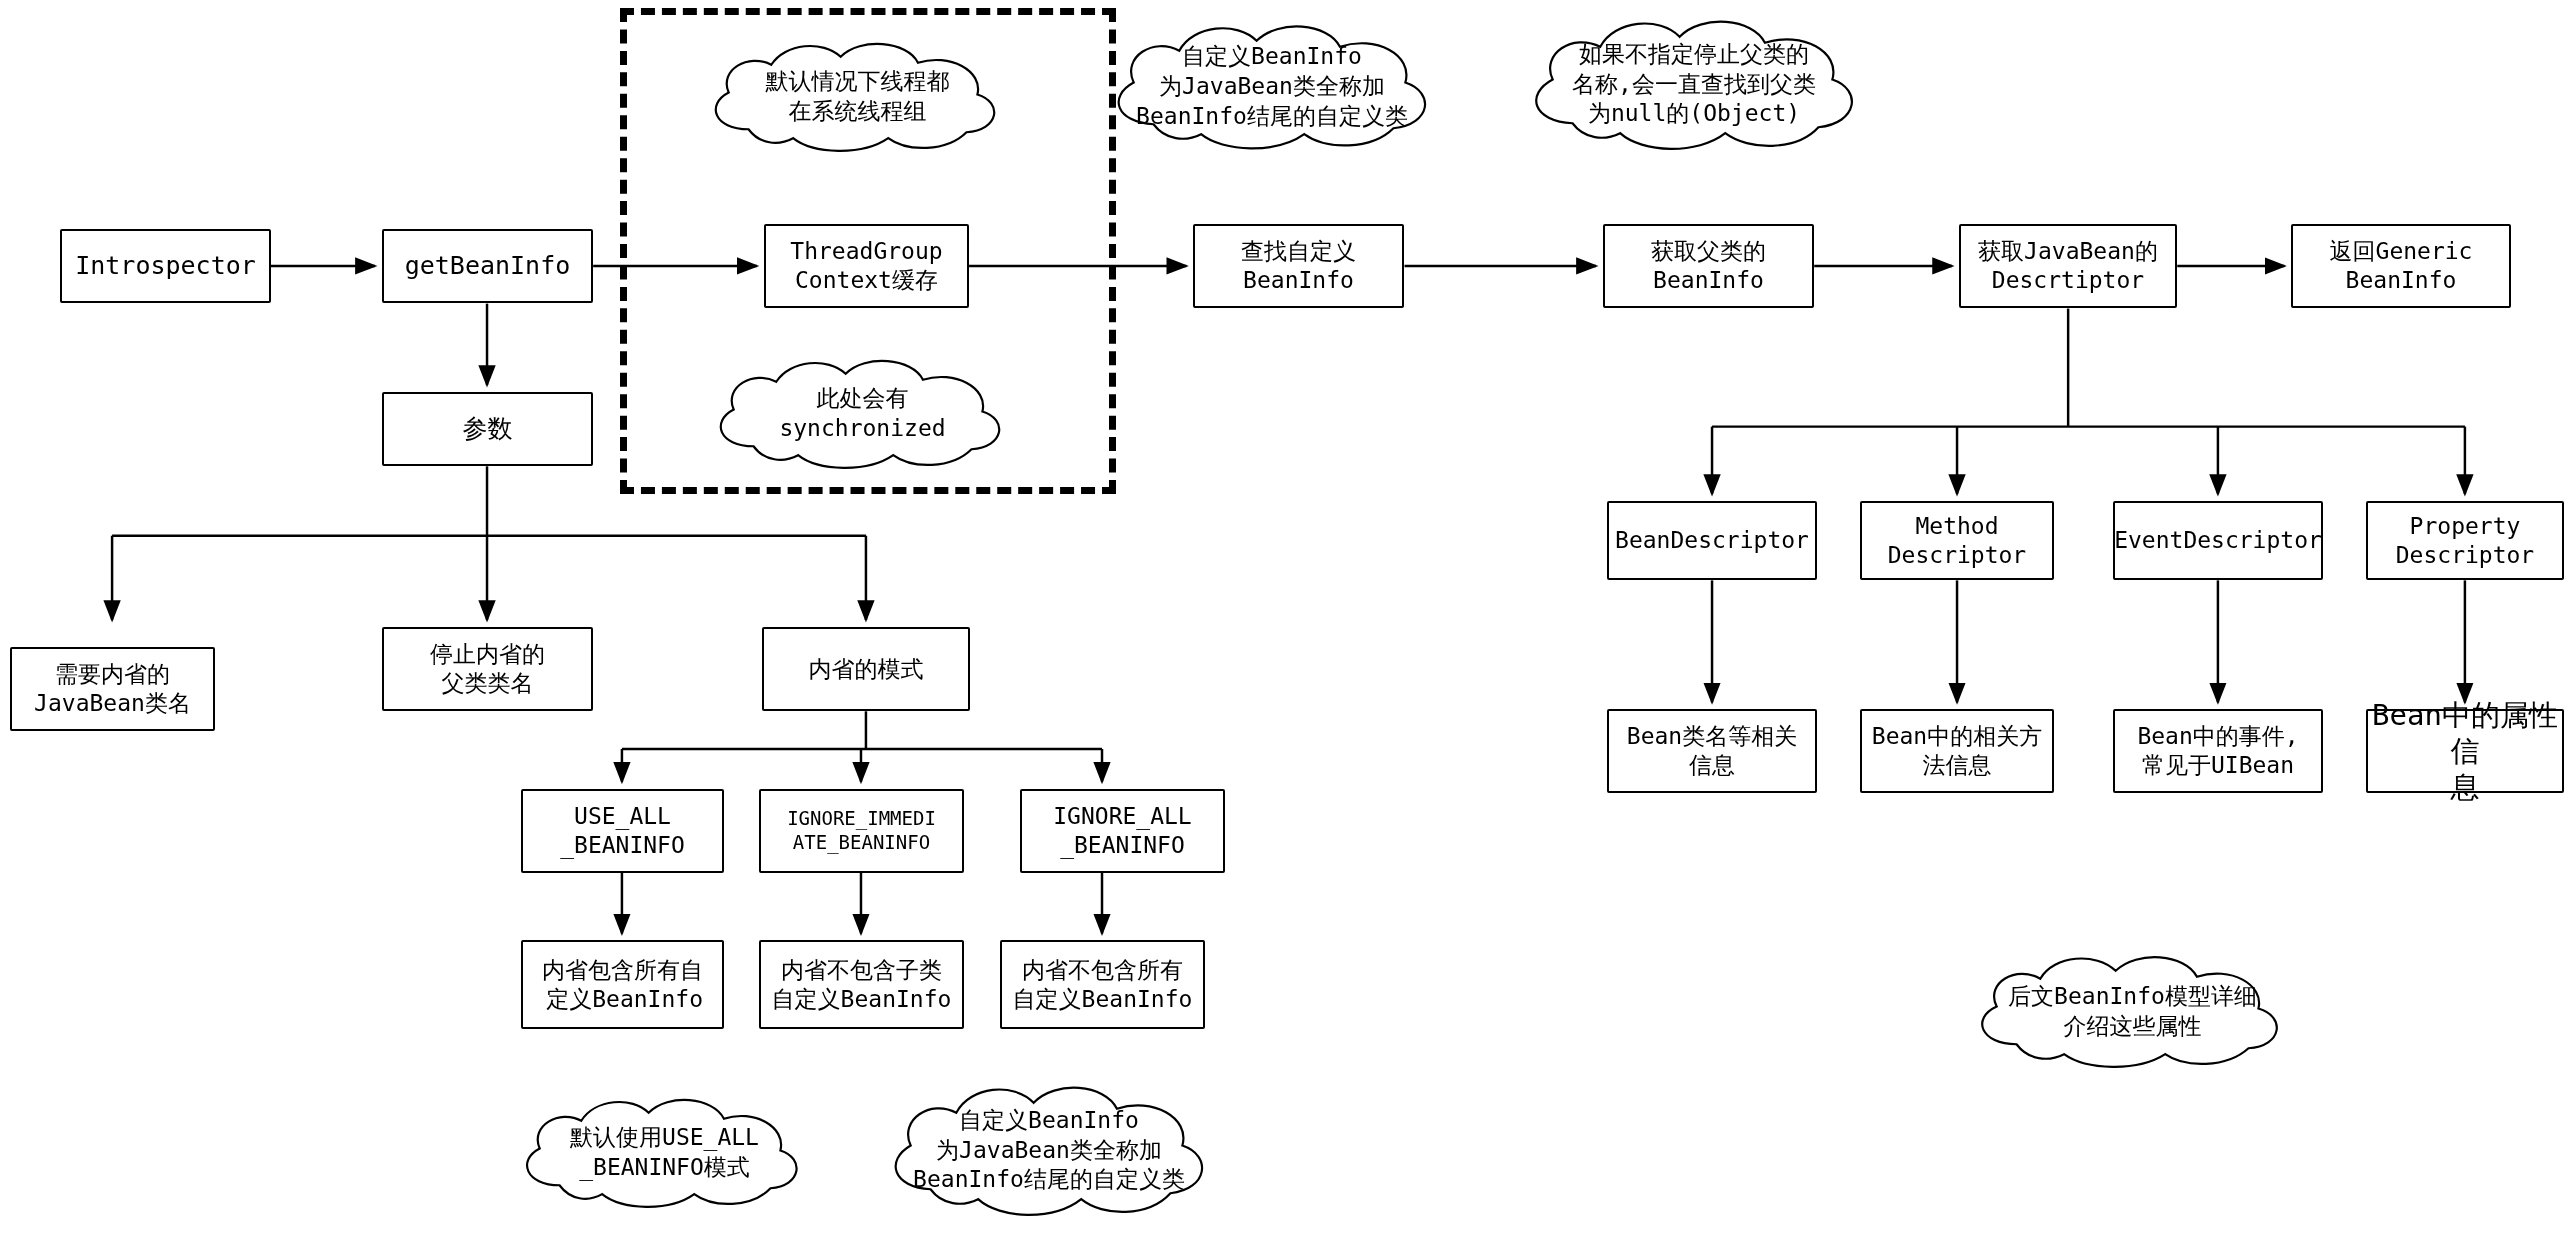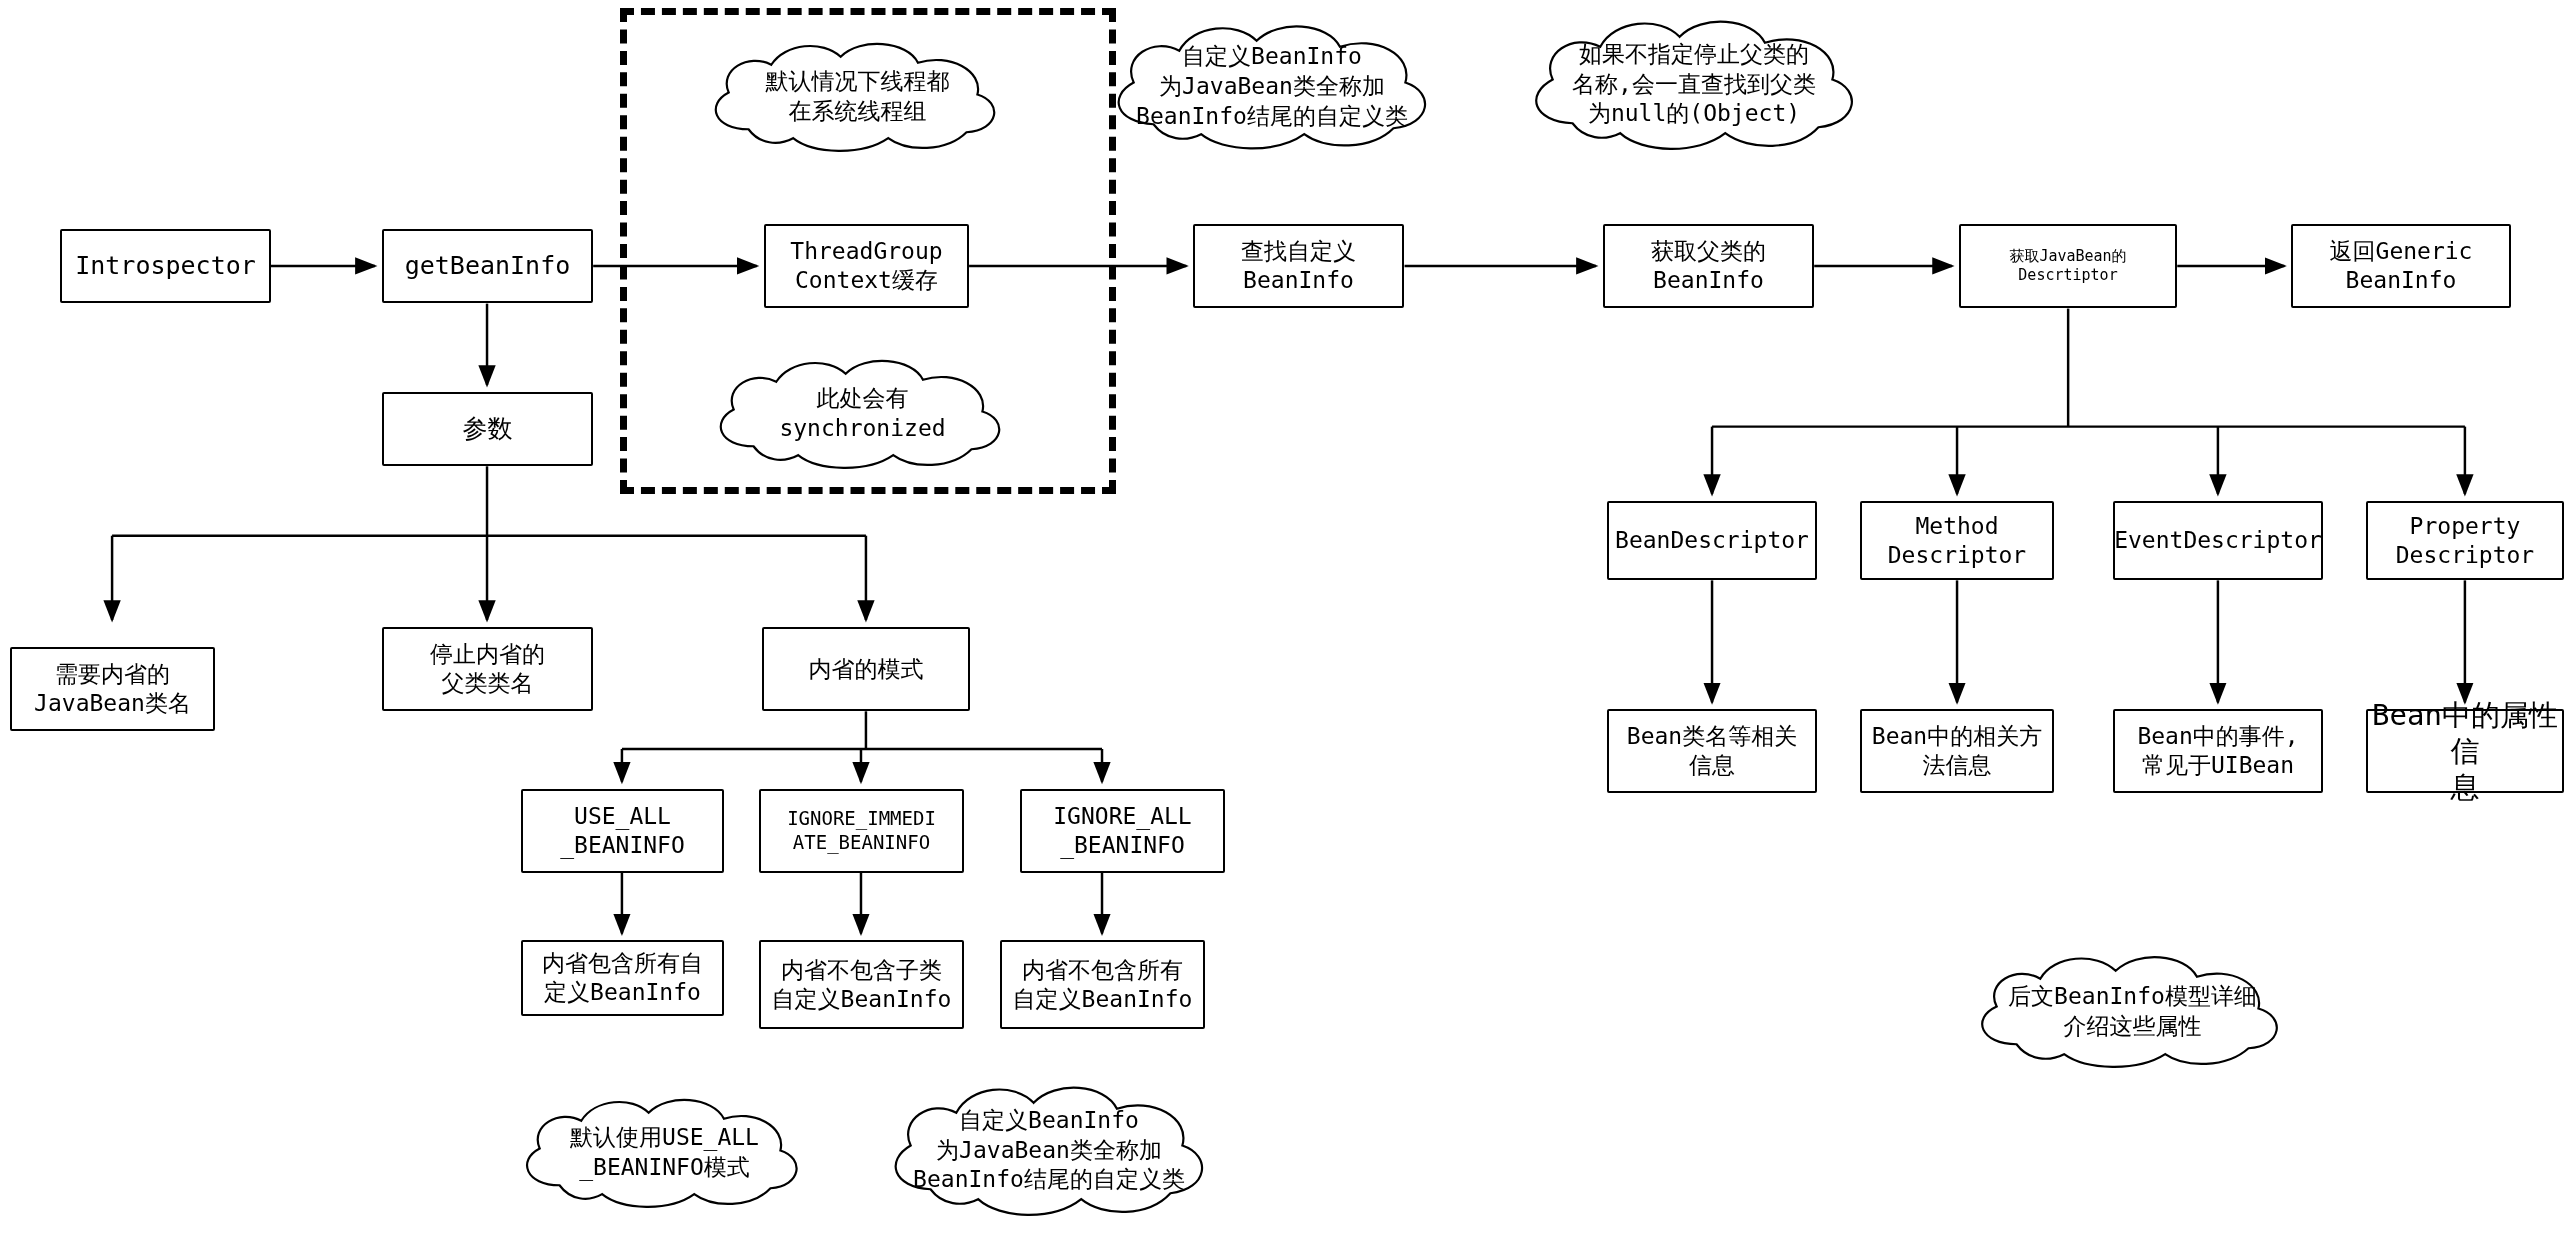--- a/index.html
+++ b/index.html
@@ -138,41 +138,41 @@
   <div class="dashed-region" style="left:620px; top:8px; width:496px; height:486px;"></div>
 
   <div class="node" style="left:60px; top:229px; width:211px; height:74px; font-size:25px;"><span>Introspector</span></div>
   <div class="node" style="left:382px; top:229px; width:211px; height:74px; font-size:25px;"><span>getBeanInfo</span></div>
   <div class="node" style="left:764px; top:224px; width:205px; height:84px; font-size:23px;"><span>ThreadGroup
 Context缓存</span></div>
   <div class="node" style="left:1193px; top:224px; width:211px; height:84px; font-size:23px;"><span>查找自定义
 BeanInfo</span></div>
   <div class="node" style="left:1603px; top:224px; width:211px; height:84px; font-size:23px;"><span>获取父类的
 BeanInfo</span></div>
-  <div class="node" style="left:1959px; top:224px; width:218px; height:84px; font-size:15px;"><span>获取JavaBean的
+  <div class="node" style="left:1959px; top:224px; width:218px; height:84px; font-size:23px;"><span>获取JavaBean的
 Descrtiptor</span></div>
   <div class="node" style="left:2291px; top:224px; width:220px; height:84px; font-size:23px;"><span>返回Generic
 BeanInfo</span></div>
 
   <div class="node" style="left:382px; top:392px; width:211px; height:74px; font-size:25px;"><span>参数</span></div>
 
   <div class="node" style="left:10px; top:627px; width:205px; height:84px; font-size:23px;margin-top:20px;"><span>需要内省的
 JavaBean类名</span></div>
   <div class="node" style="left:382px; top:627px; width:211px; height:84px; font-size:23px;"><span>停止内省的
 父类类名</span></div>
   <div class="node" style="left:762px; top:627px; width:208px; height:84px; font-size:23px;"><span>内省的模式</span></div>
 
   <div class="node" style="left:521px; top:789px; width:203px; height:84px; font-size:23px;"><span>USE_ALL
 _BEANINFO</span></div>
   <div class="node" style="left:759px; top:789px; width:205px; height:84px; font-size:19px;"><span>IGNORE_IMMEDI
 ATE_BEANINFO</span></div>
   <div class="node" style="left:1000px; top:789px; width:205px; height:84px; font-size:23px;margin-left:20px;"><span>IGNORE_ALL
 _BEANINFO</span></div>
 
-  <div class="node" style="left:521px; top:940px; width:203px; height:76px; font-size:23px;"><span>内省包含所有自
+  <div class="node" style="left:521px; top:940px; width:203px; height:89px; font-size:23px;text-align:right;"><span>内省包含所有自
 定义BeanInfo</span></div>
   <div class="node" style="left:759px; top:940px; width:205px; height:89px; font-size:23px;"><span>内省不包含子类
 自定义BeanInfo</span></div>
   <div class="node" style="left:1000px; top:940px; width:205px; height:89px; font-size:23px;"><span>内省不包含所有
 自定义BeanInfo</span></div>
 
   <div class="node" style="left:1607px; top:501px; width:210px; height:79px; font-size:23px;"><span>BeanDescriptor</span></div>
   <div class="node" style="left:1860px; top:501px; width:194px; height:79px; font-size:23px;"><span>Method
 Descriptor</span></div>
   <div class="node" style="left:2113px; top:501px; width:210px; height:79px; font-size:23px;"><span>EventDescriptor</span></div>

